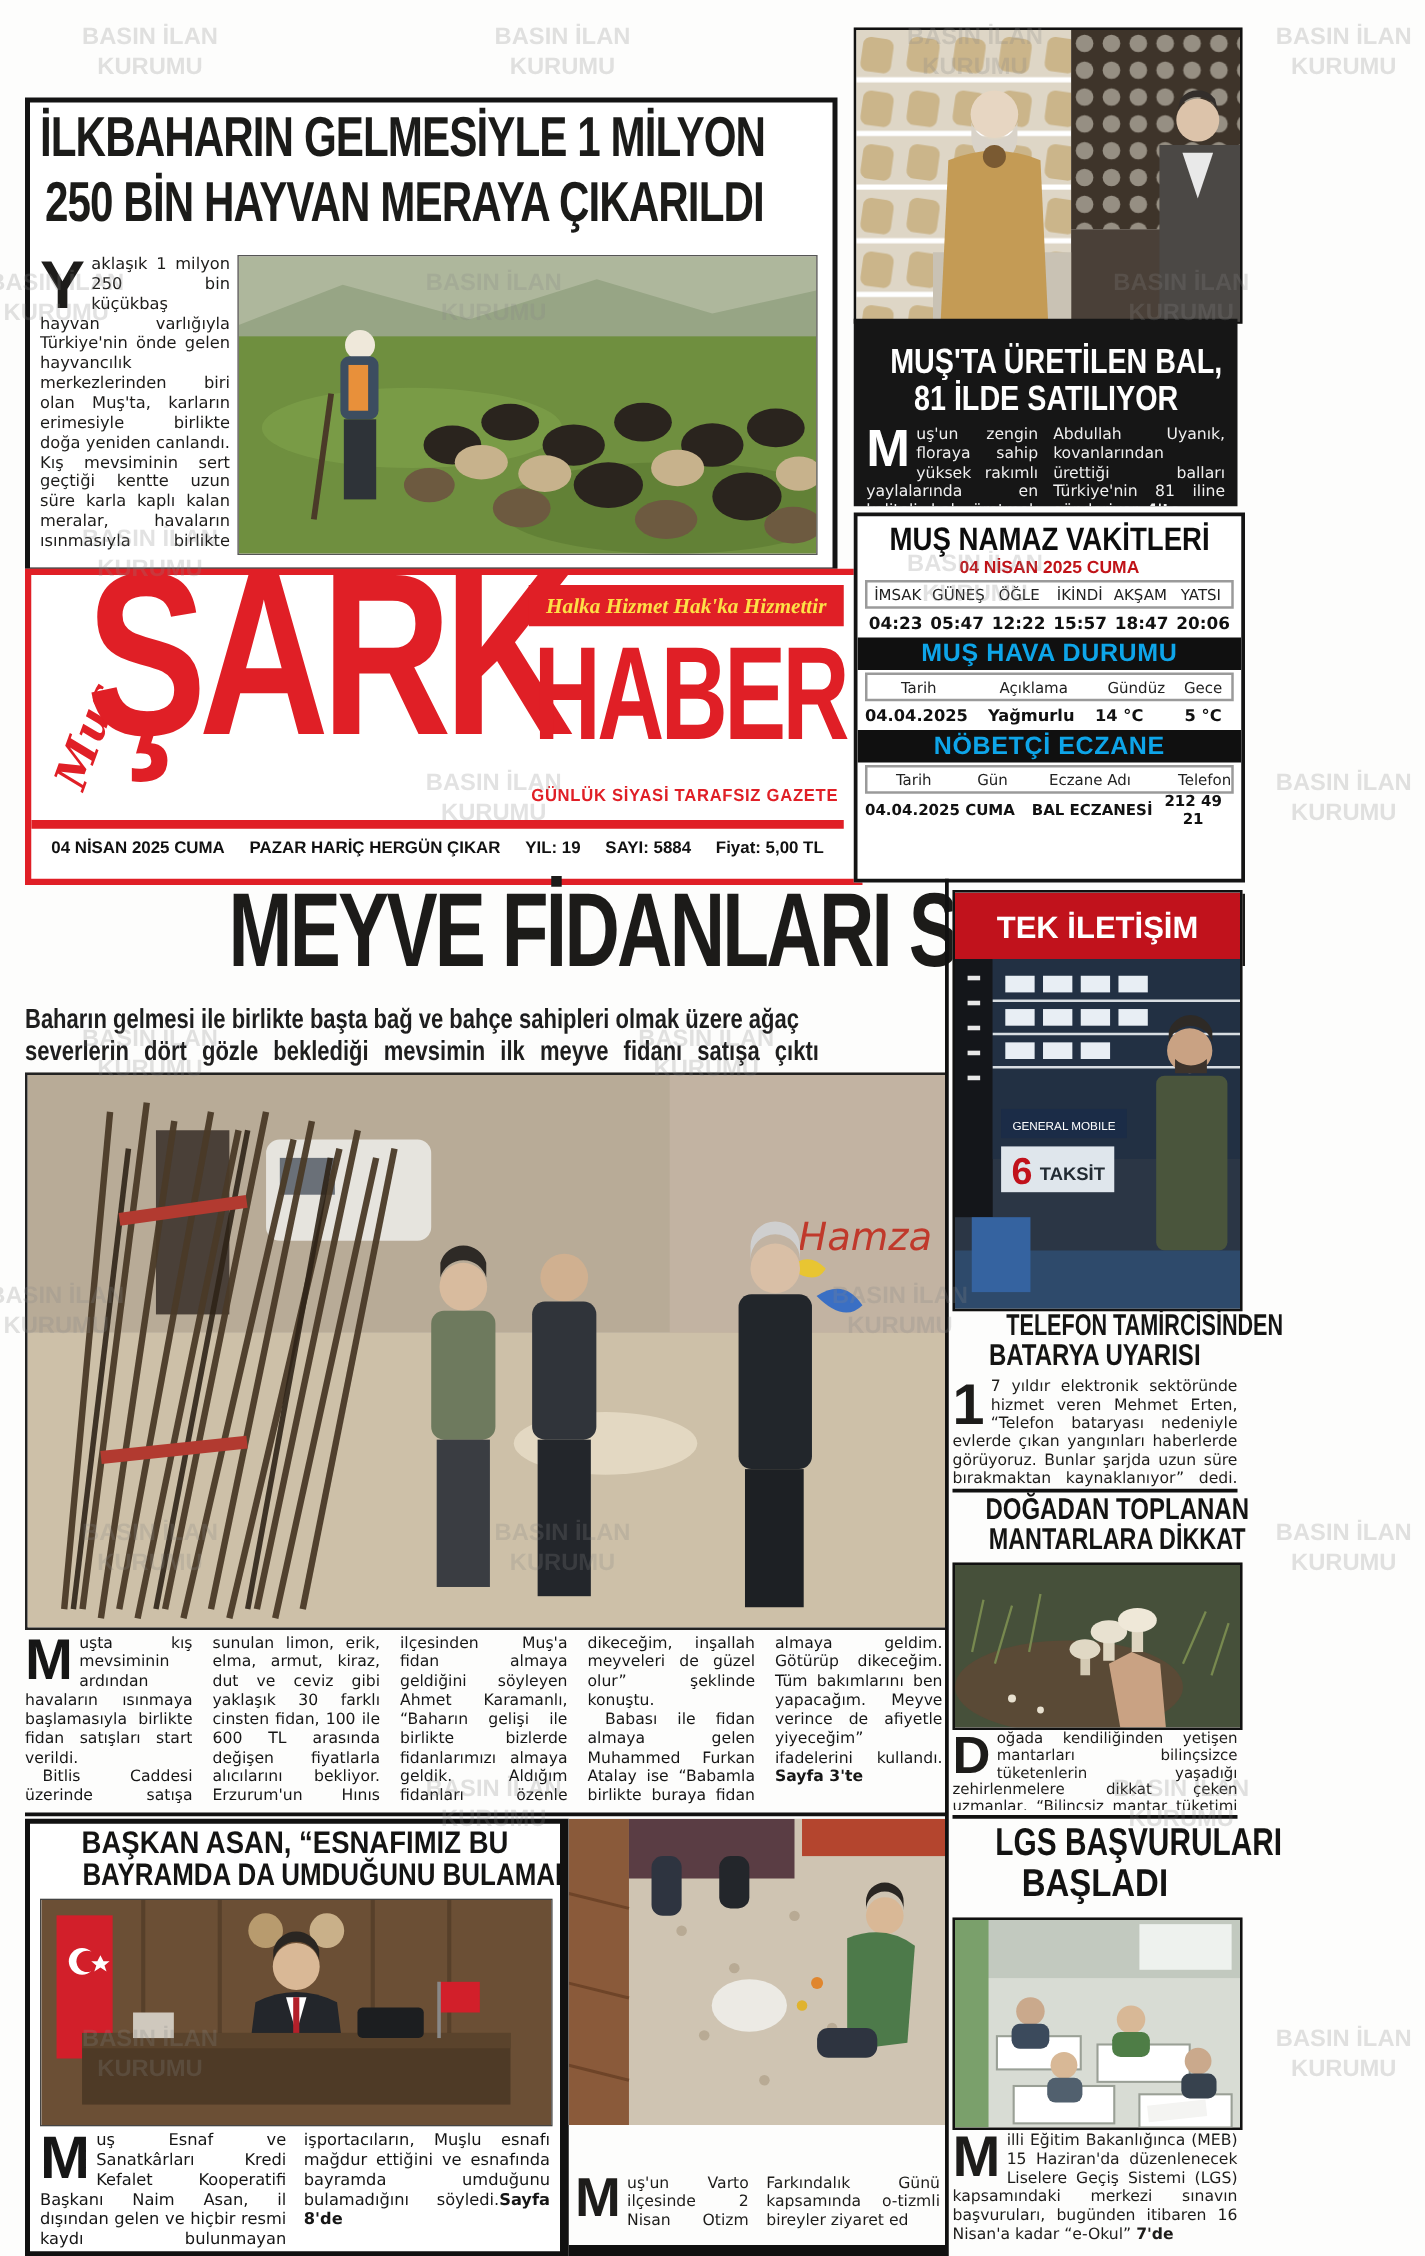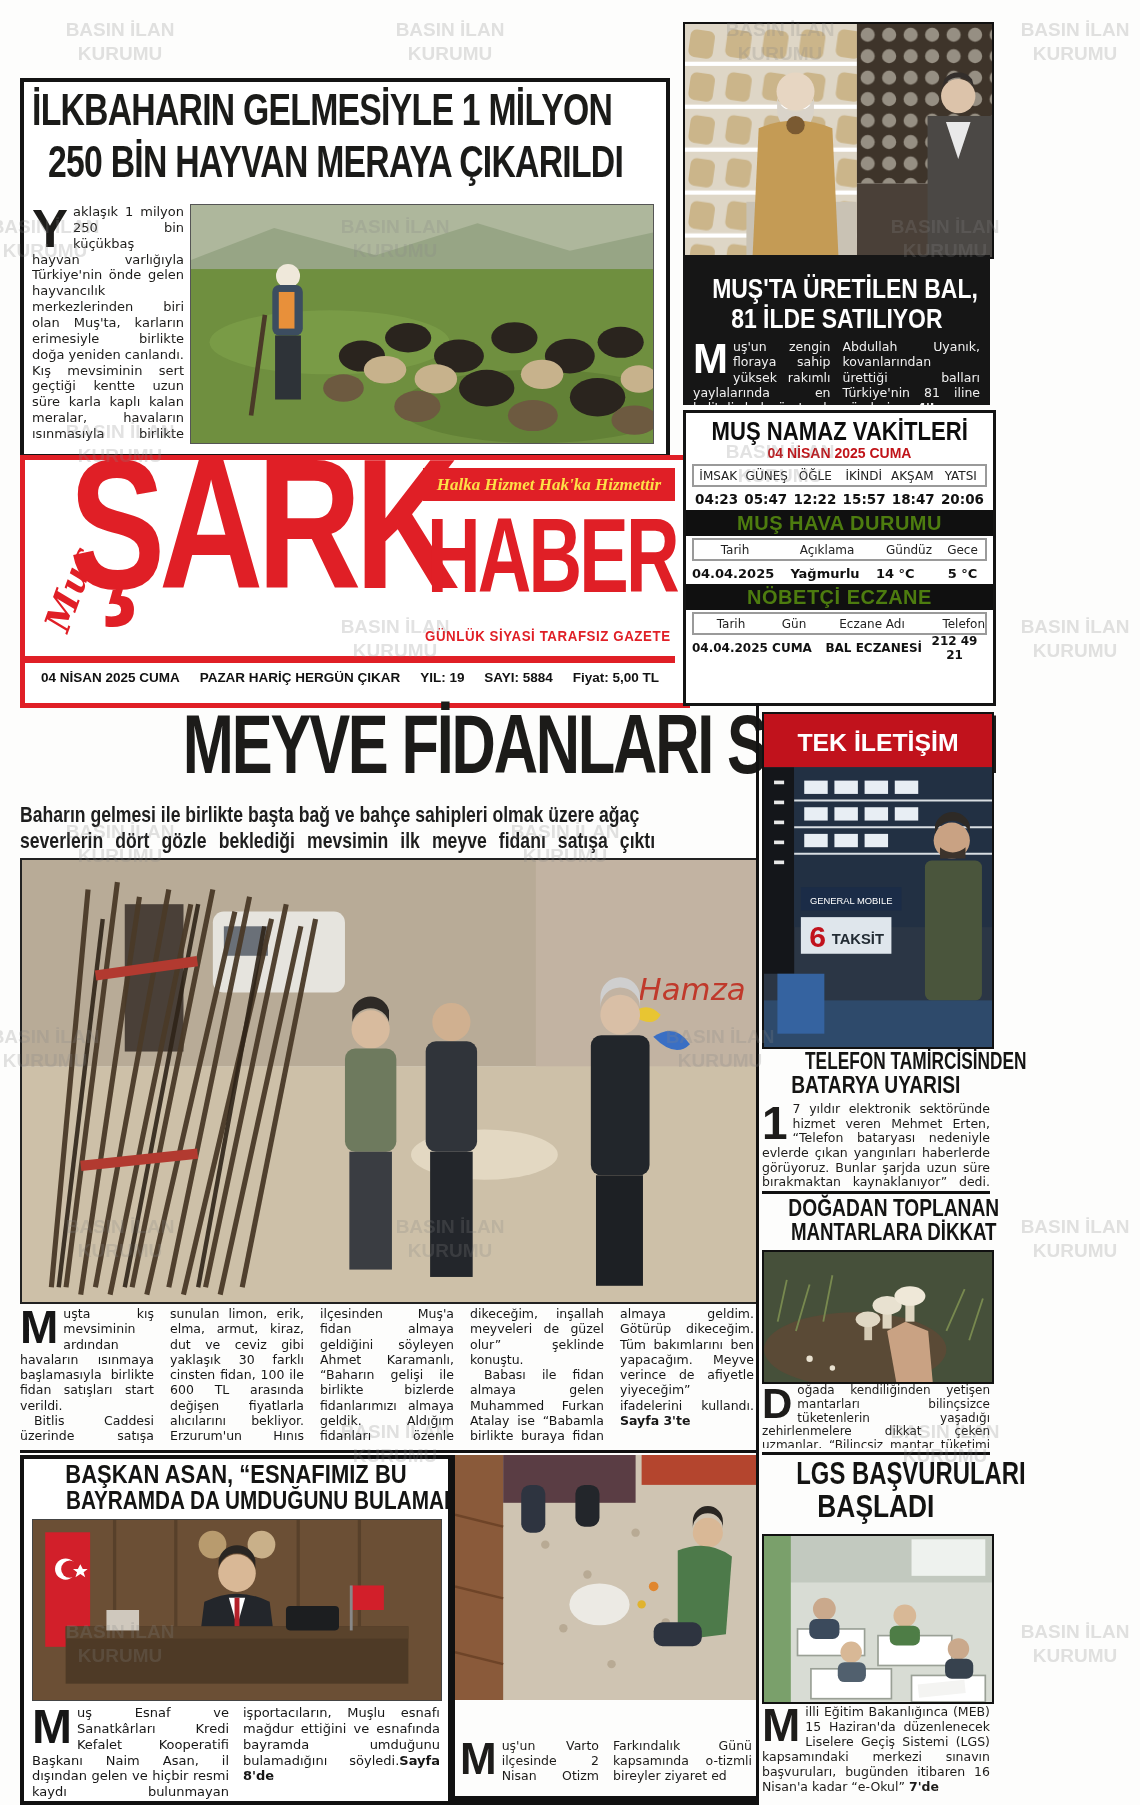--- a/index.html
+++ b/index.html
@@ -17,39 +17,39 @@
   
   .wm{position:absolute;width:130px;text-align:center;z-index:60;pointer-events:none;
       font-family:"Liberation Sans",sans-serif;font-weight:bold;font-size:19px;line-height:1.25;
       color:rgba(135,135,135,.24);}
   .wm span{display:block;}
   
   #masthead{left:20px;top:455px;width:660px;height:243px;border:5px solid #e01f26;background:#fff;overflow:hidden;}
   .redtxt{color:#e01f26;}
   
   #infopanel{left:683px;top:410px;width:307px;height:290px;border:3px solid #141414;background:#fff;overflow:hidden;}
-  .bar{background:#101010;color:#4d7c0f;text-align:center;font-family:"Liberation Sans",sans-serif;
+  .bar{background:#101010;color:#0ea5e9;text-align:center;font-family:"Liberation Sans",sans-serif;
        font-weight:bold;font-size:20px;line-height:26px;height:26px;letter-spacing:.5px;}
   .hdrrow{display:flex;border:2px solid #9a9a9a;margin:2px 6px;font-size:12px;color:#222;align-items:center;}
   .valrow{display:flex;margin:1px 6px;font-size:13px;font-weight:600;color:#111;align-items:center;}
   .c6{flex:1;text-align:center;}
   .divline{position:absolute;background:#111;}
   .whead{color:#fff;text-align:center;}
 </style>
 </head>
 <body>
 
 <div id="paper">
 
 
   <div class="abs" style="left:20px;top:78px;width:642px;height:372px;border:4px solid #141414;background:#fff;overflow:hidden;">
     <div class="abs" style="left:8px;top:2px;">
       <span class="cond" style="font-size:45px;letter-spacing:-1px;transform:scaleX(.75);transform-origin:left center;color:#1b1b19;">İLKBAHARIN GELMESİYLE 1 MİLYON</span>
     </div>
-    <div class="abs" style="left:24px;top:54px;">
+    <div class="abs" style="left:12px;top:54px;">
       <span class="cond" style="font-size:45px;letter-spacing:-1px;transform:scaleX(.75);transform-origin:left center;color:#1b1b19;">250 BİN HAYVAN MERAYA ÇIKARILDI</span>
     </div>
     <div class="abs just" style="left:8px;top:122px;width:152px;height:238px;font-size:13px;line-height:1.22;overflow:hidden;">
       <span class="dropcap" style="font-size:54px;">Y</span><span>aklaşık 1 milyon 250 bin küçükbaş hayvan varlığıyla Türkiye'nin önde gelen hayvancılık merkezlerinden biri olan Muş'ta, karların erimesiyle birlikte doğa yeniden canlandı. Kış mevsiminin sert geçtiği kentte uzun süre karla kaplı kalan meralar, havaların ısınmasıyla birlikte koyun, kuzu, keçi ve oğlaklarla şenlendi. </span>
     </div>
 
     <div class="photo" style="left:166px;top:122px;width:462px;height:238px;border:1px solid #555;">
       <svg viewBox="0 0 100 52" preserveAspectRatio="none">
         <rect x="0" y="0" width="100" height="14" fill="#aeb79c"></rect>
         <polygon points="0,12 18,5 40,11 62,4 82,10 100,6 100,16 0,16" fill="#97a585"></polygon>

